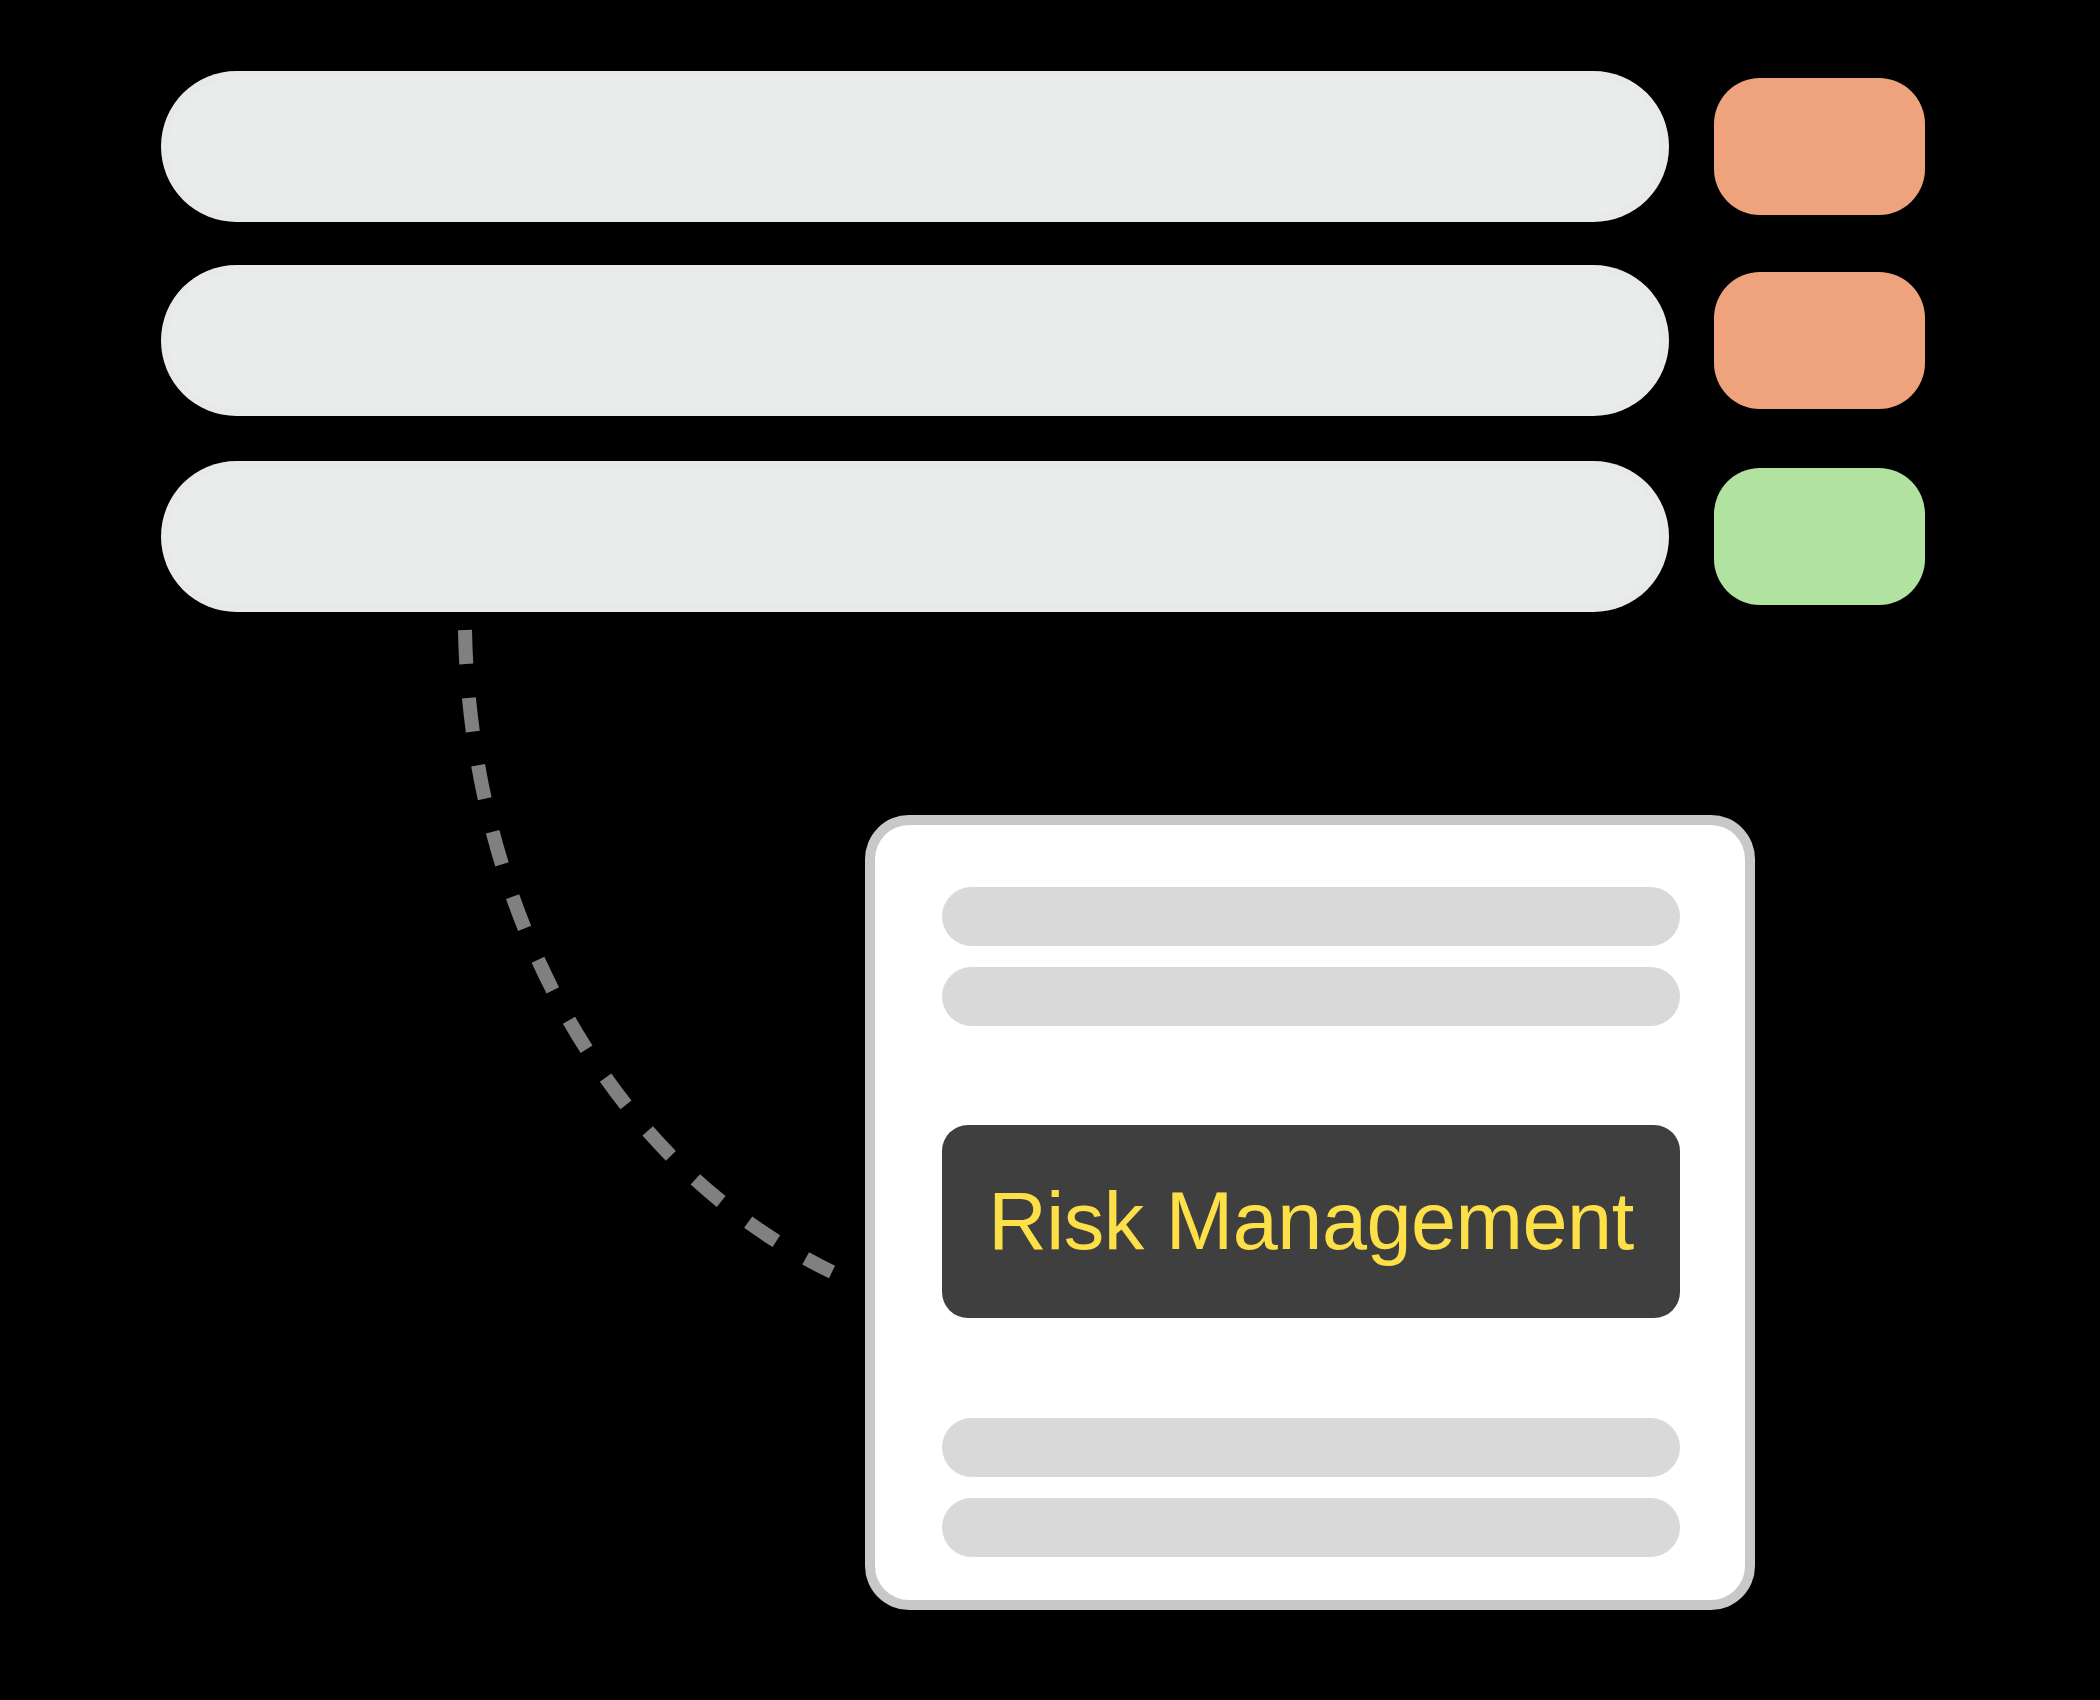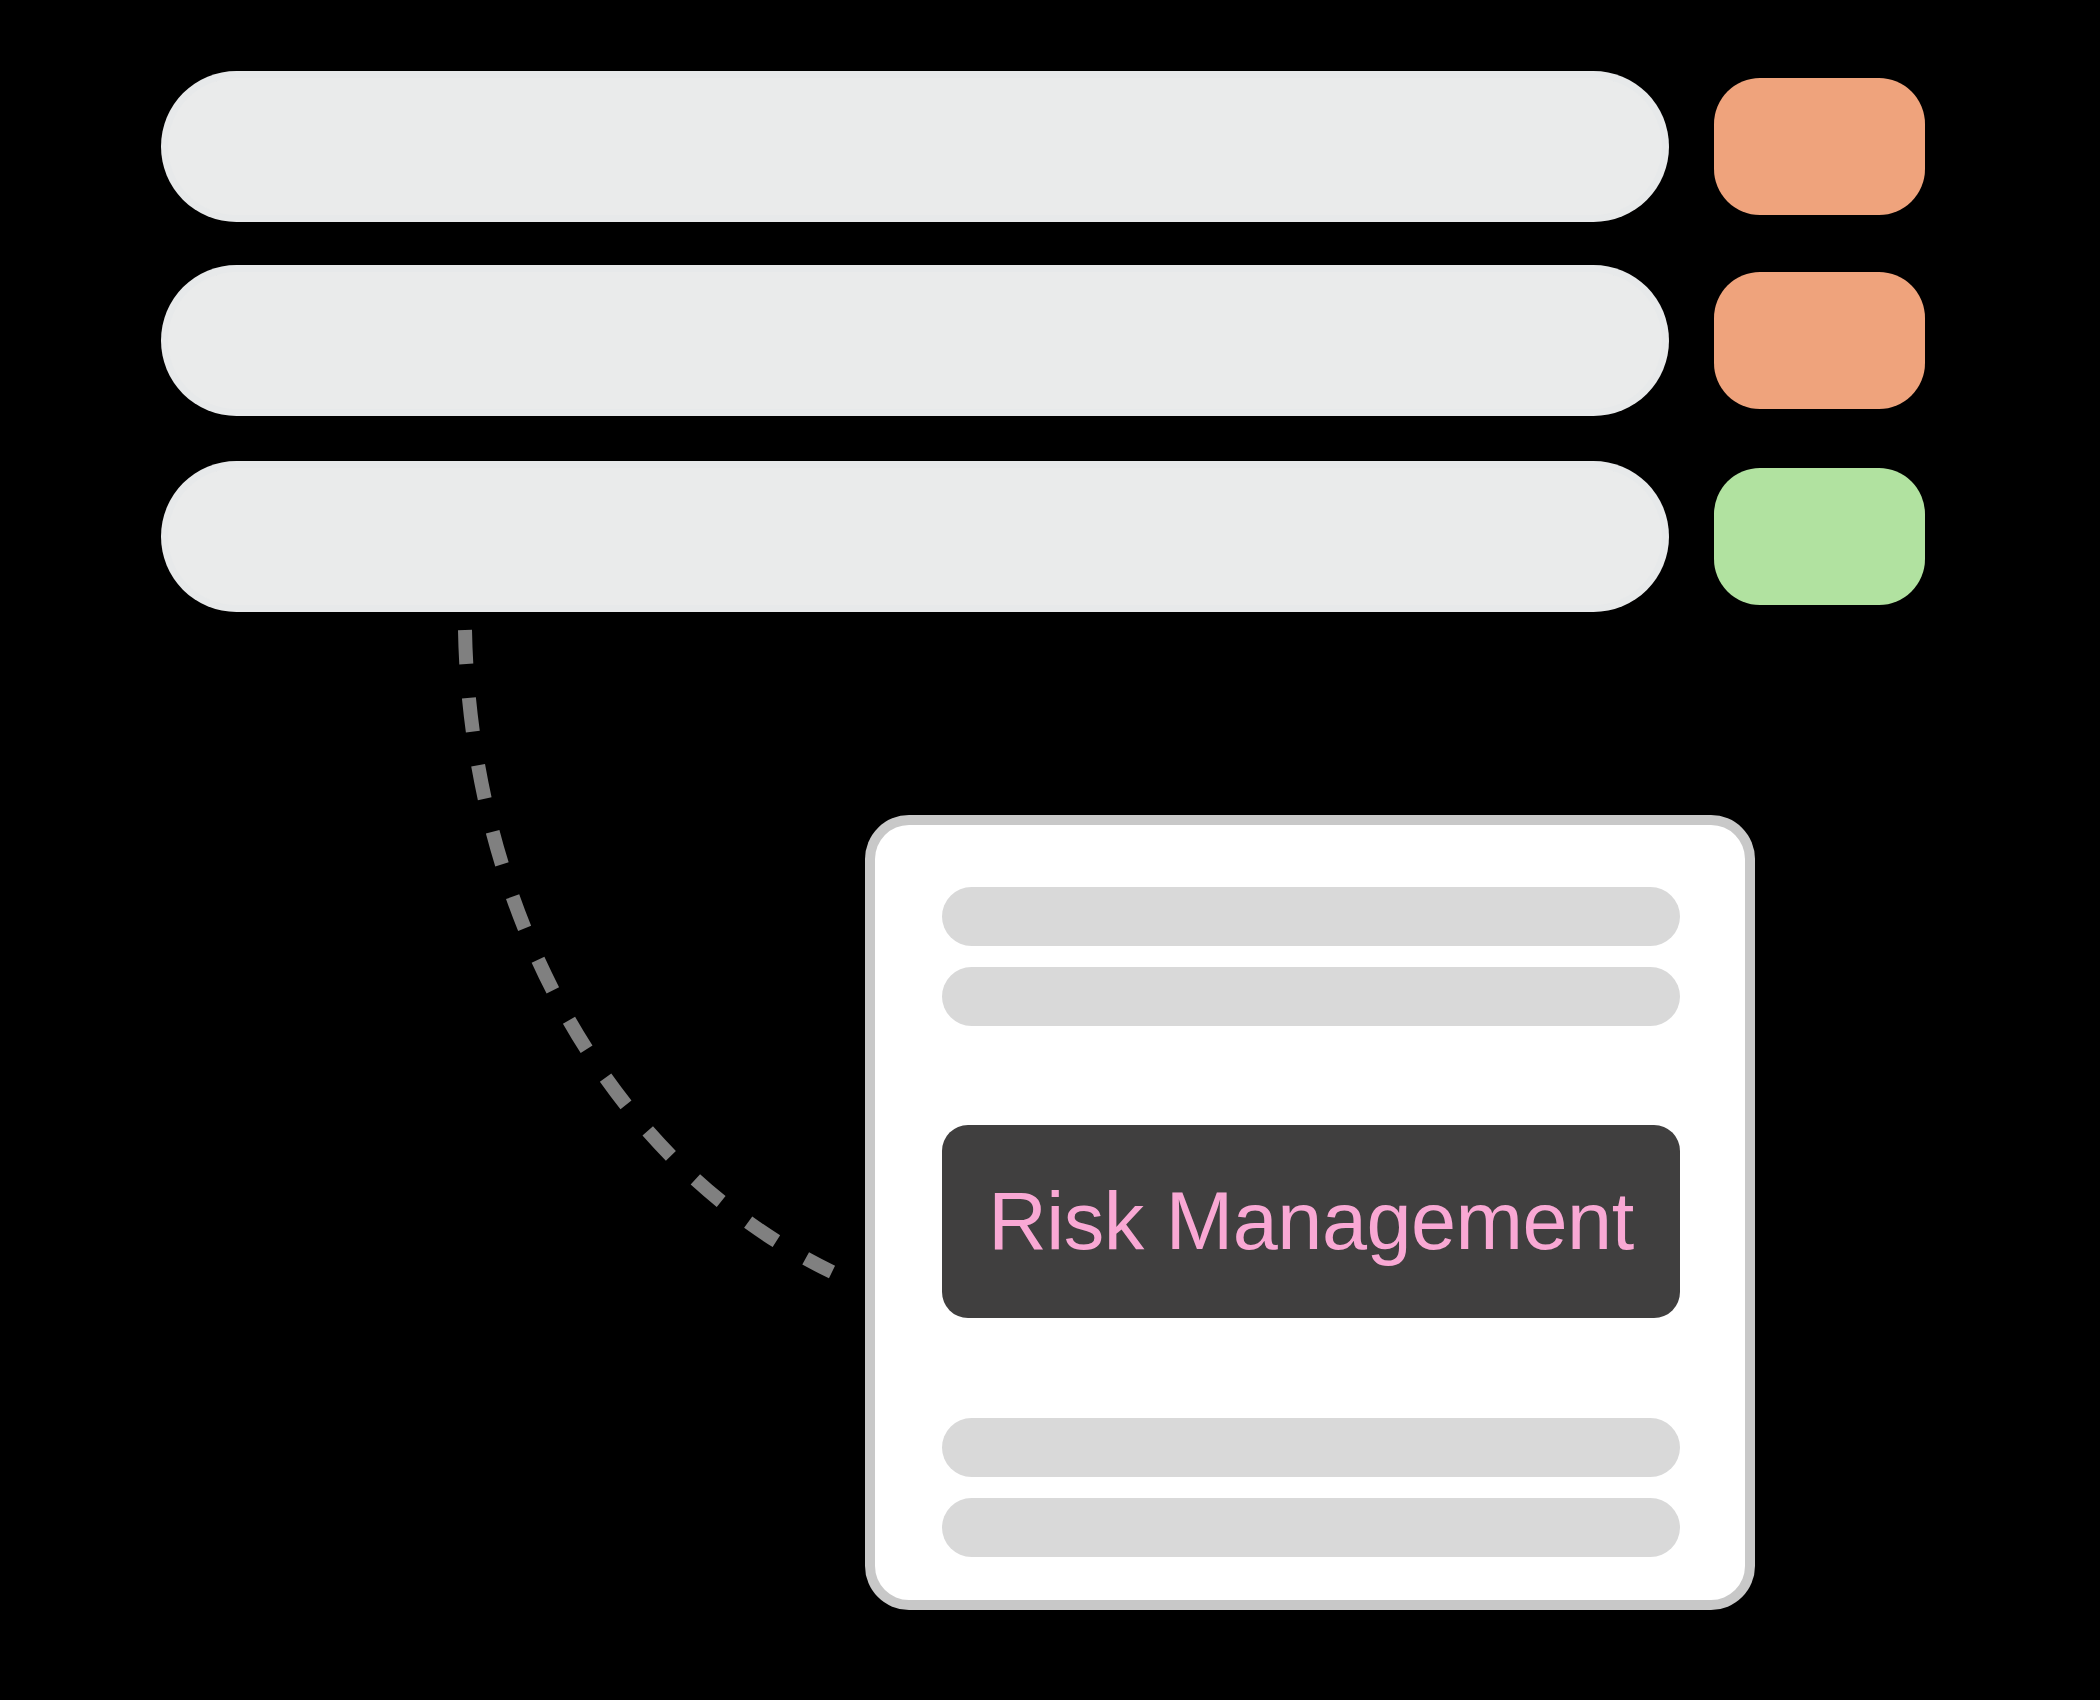--- a/index.html
+++ b/index.html
@@ -129,20 +129,20 @@
 
   <svg id="connector" viewBox="0 0 2100 1700">
     <path id="connector-path" fill="none" stroke-linecap="butt" d="M 465 630 C 470 900 600 1160 832 1272" stroke="#808080" stroke-width="14" stroke-dasharray="34 34"></path>
   </svg>
 
   <div id="detail-card" style="background: rgb(255, 255, 255); box-shadow: rgb(200, 200, 200) 0px 0px 0px 10px;">
     <div class="card-bar b1" style="background: rgb(217, 217, 217);"></div>
     <div class="card-bar b2" style="background: rgb(217, 217, 217);"></div>
 
     <div id="risk-button" style="background: rgb(64, 63, 63);">
-      <span id="risk-button-label" style="color: #f9a8d4;">Risk Management</span>
+      <span id="risk-button-label" style="color: #fde047;">Risk Management</span>
     </div>
 
     <div class="card-bar b3" style="background: rgb(217, 217, 217);"></div>
     <div class="card-bar b4" style="background: rgb(217, 217, 217);"></div>
   </div>
 
 </div>
 
 </body></html>

